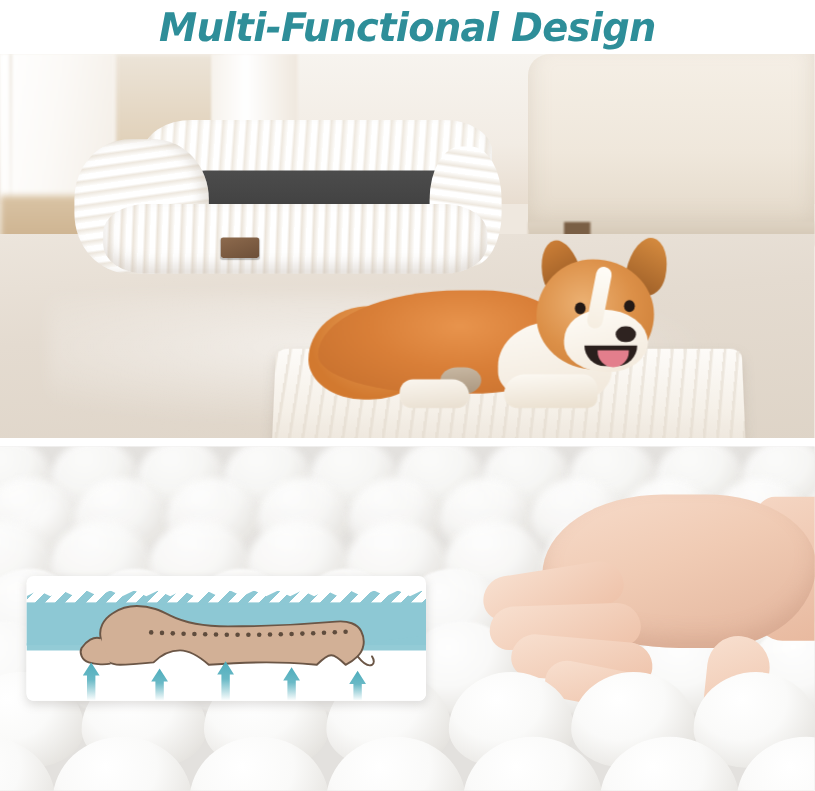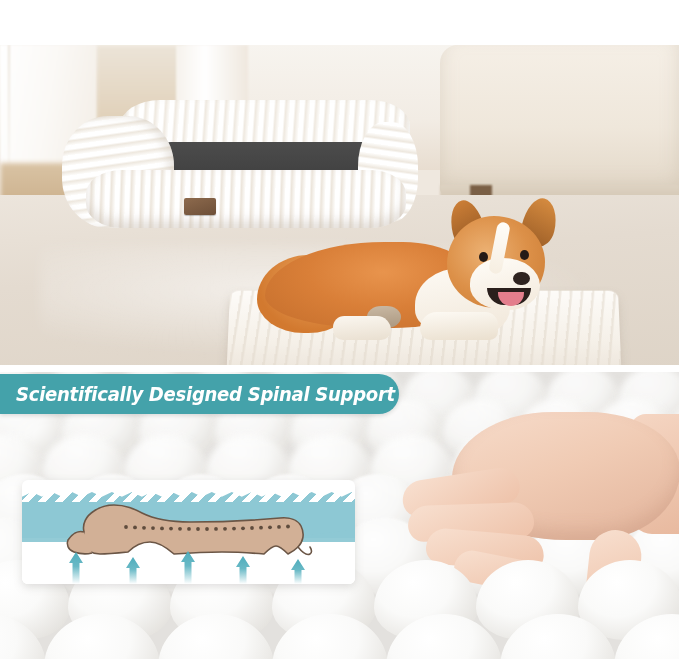--- a/index.html
+++ b/index.html
@@ -178,20 +178,23 @@
   .badge-1 .badge-text{font-size:19px;}
   .badge-2 .badge-text{font-size:19px;}
 
   .gap-strip{position:absolute;left:0;top:365px;width:679px;height:7px;background:#ffffff;}
 </style>
 </head>
 <body>
 
 <div id="page">
 
+  <div class="title-bar">
+    <div class="title-text">Multi-Functional Design</div>
+  </div>
 
   <div class="panel panel-top">
 
     <div class="room-wall"></div>
     <div class="doorway"></div>
     <div class="wall-column"></div>
     <div class="curtain"></div>
     <div class="floorwood"></div>
     <div class="sofa"></div>
     <div class="sofa-base"></div>
@@ -371,17 +374,14 @@
         <path d="M54,72 L61,83 L57.5,83 L57.5,104 L50.5,104 L50.5,83 L47,83 Z"></path>
         <path d="M111,77 L118,88 L114.5,88 L114.5,104 L107.5,104 L107.5,88 L104,88 Z"></path>
         <path d="M166,71 L173,82 L169.5,82 L169.5,104 L162.5,104 L162.5,82 L159,82 Z"></path>
         <path d="M221,76 L228,87 L224.5,87 L224.5,104 L217.5,104 L217.5,87 L214,87 Z"></path>
         <path d="M276,79 L283,90 L279.5,90 L279.5,104 L272.5,104 L272.5,90 L269,90 Z"></path>
       </g>
     </svg>
   </div>
 
 
-  <div class="badge badge-2">
-    <span class="badge-text">Scientifically Designed Spinal Support</span>
-  </div>
 
 </div>
 
 </body></html>

